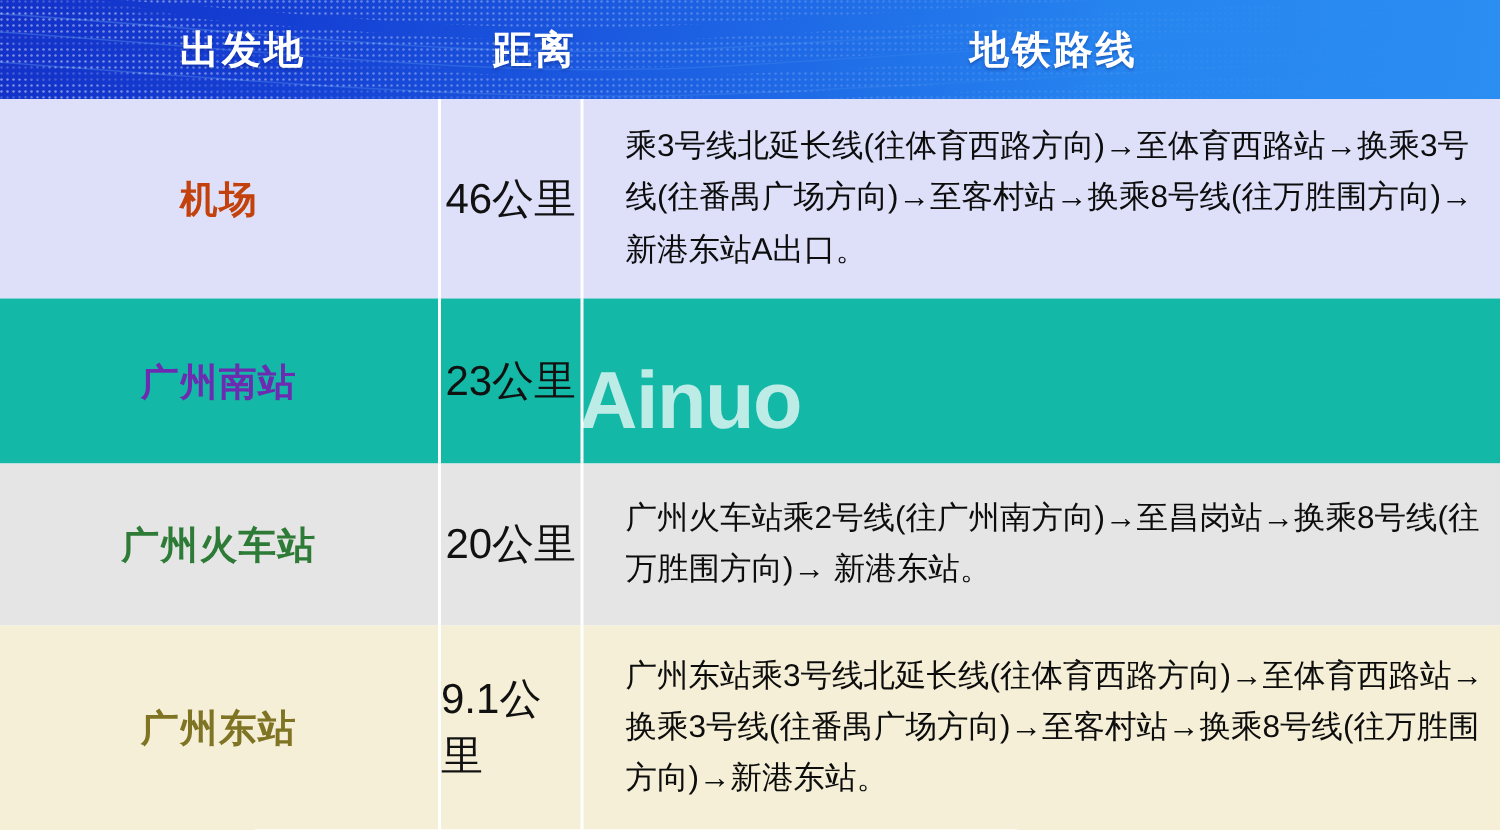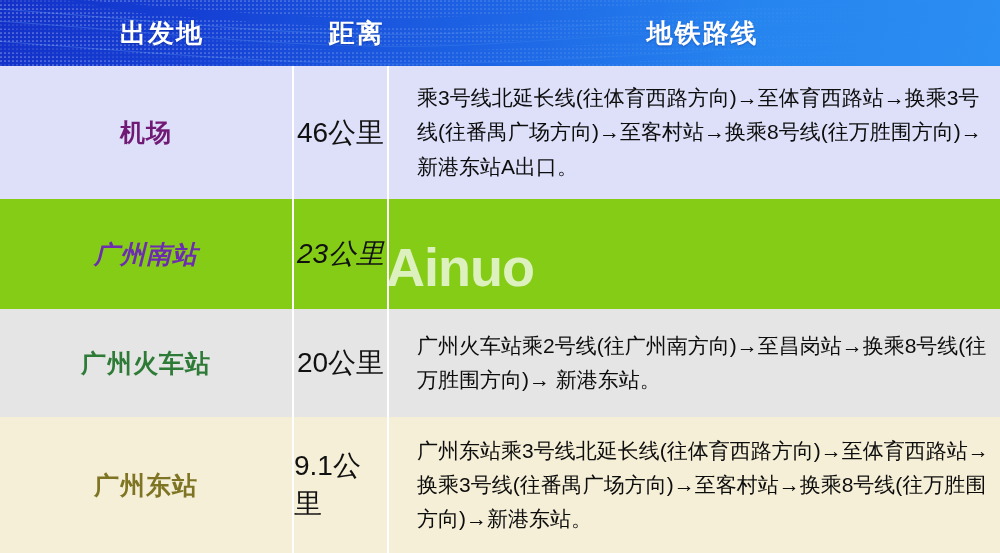--- a/index.html
+++ b/index.html
@@ -56,21 +56,21 @@
   .col-route    { flex: 1 1 auto; }
 
   
   .tbody { flex: 1 1 auto; display: flex; flex-direction: column; }
 
   .row {
     display: flex;
     position: relative;
   }
   .row-airport   { flex: 0 0 133px; background: #dee0fa; }
-  .row-south     { flex: 0 0 110px; background: #84cc16; font-style: italic; }
+  .row-south     { flex: 0 0 110px; background: #14b8a6; }
   .row-railway   { flex: 0 0 108px; background: #e5e5e5; }
   .row-east      { flex: 0 0 136px; background: #f5efd7; }
 
   .cell {
     display: flex;
     align-items: center;
     box-sizing: border-box;
     position: relative;
     z-index: 2;
   }
@@ -94,21 +94,21 @@
     flex: 1 1 auto;
     justify-content: flex-start;
     padding: 0 8px 0 28px;
     font-size: 21px;
     line-height: 1.62;
     color: #0d0d0d;
     letter-spacing: 0px;
   }
 
   
-  .row-airport .cell-origin { color: #701a75; }
+  .row-airport .cell-origin { color: #c2410c; }
   .row-south   .cell-origin { color: #6d2bb1; }
   .row-railway .cell-origin { color: #2d7b36; }
   .row-east    .cell-origin { color: #7e7423; }
 
   
   .watermark {
     position: absolute;
     left: 386px;
     top: 240px;
     z-index: 5;

